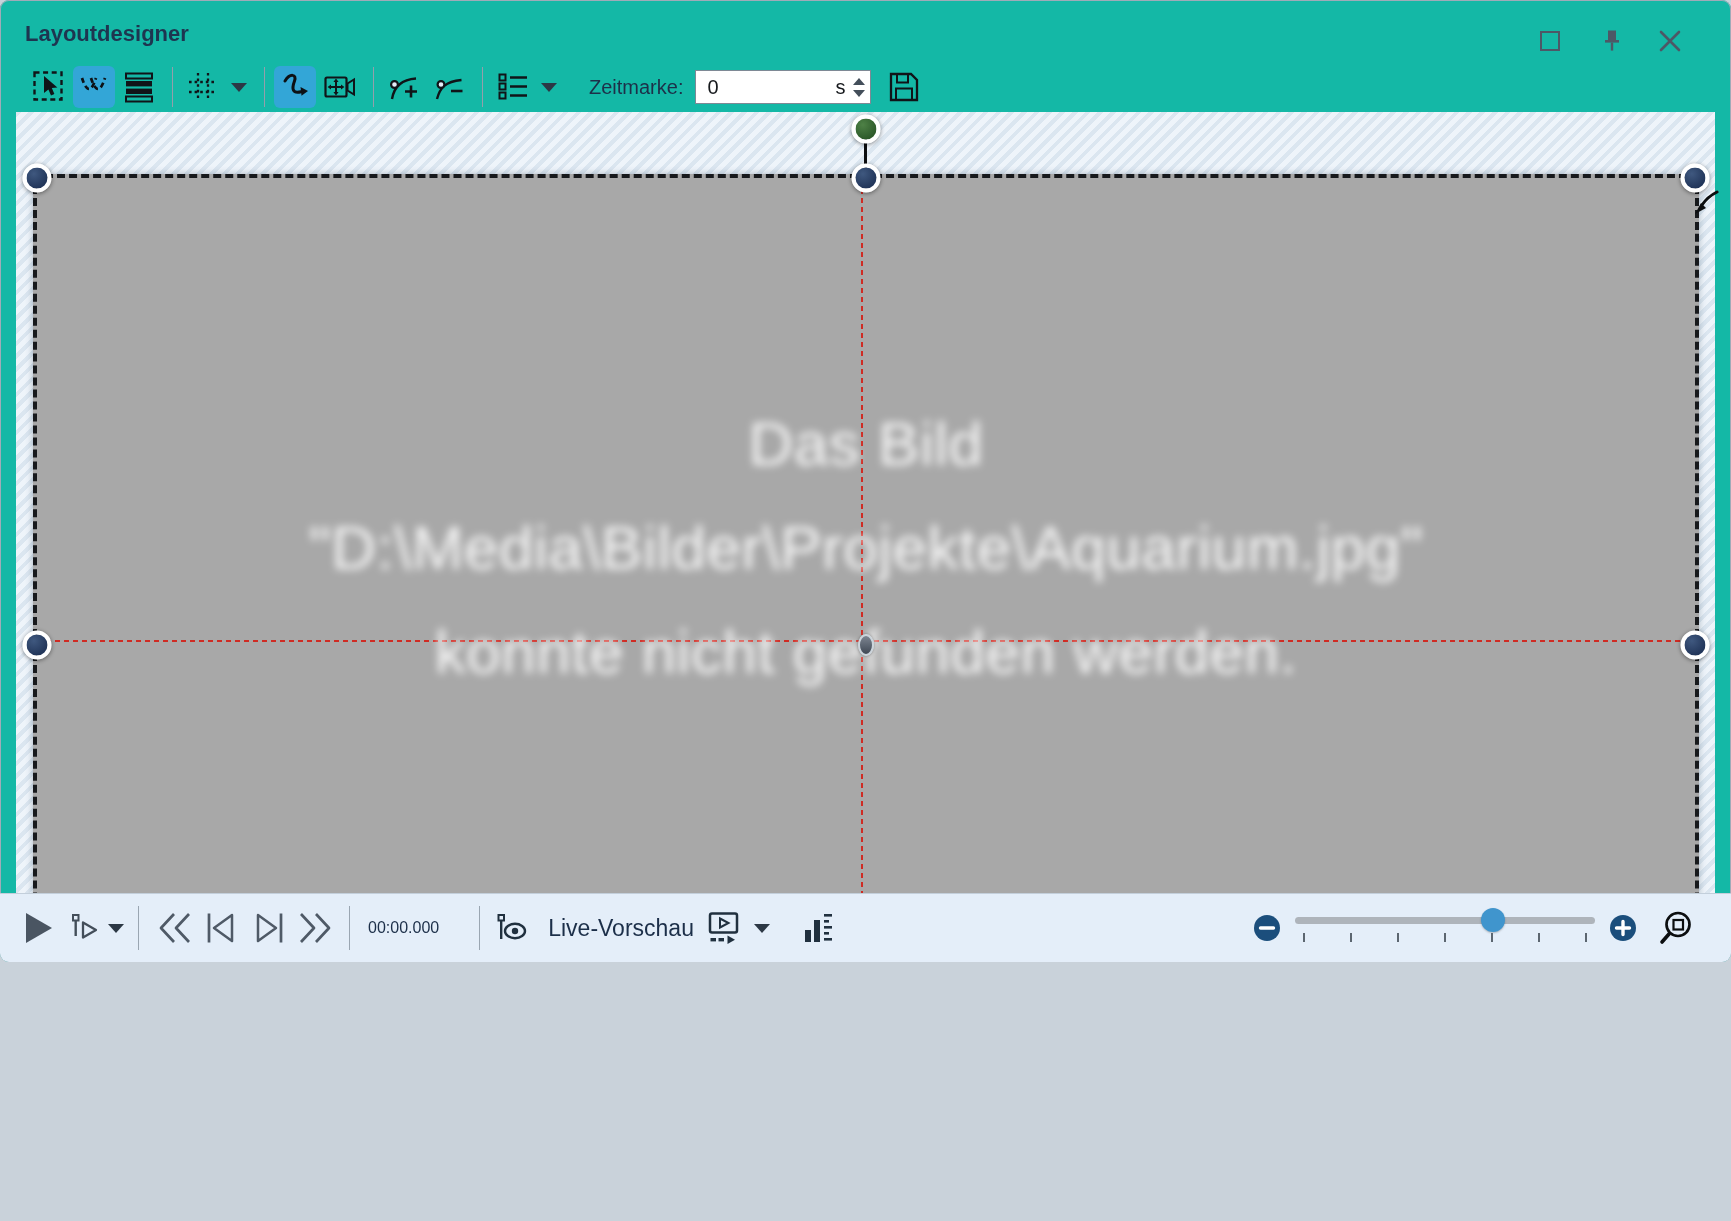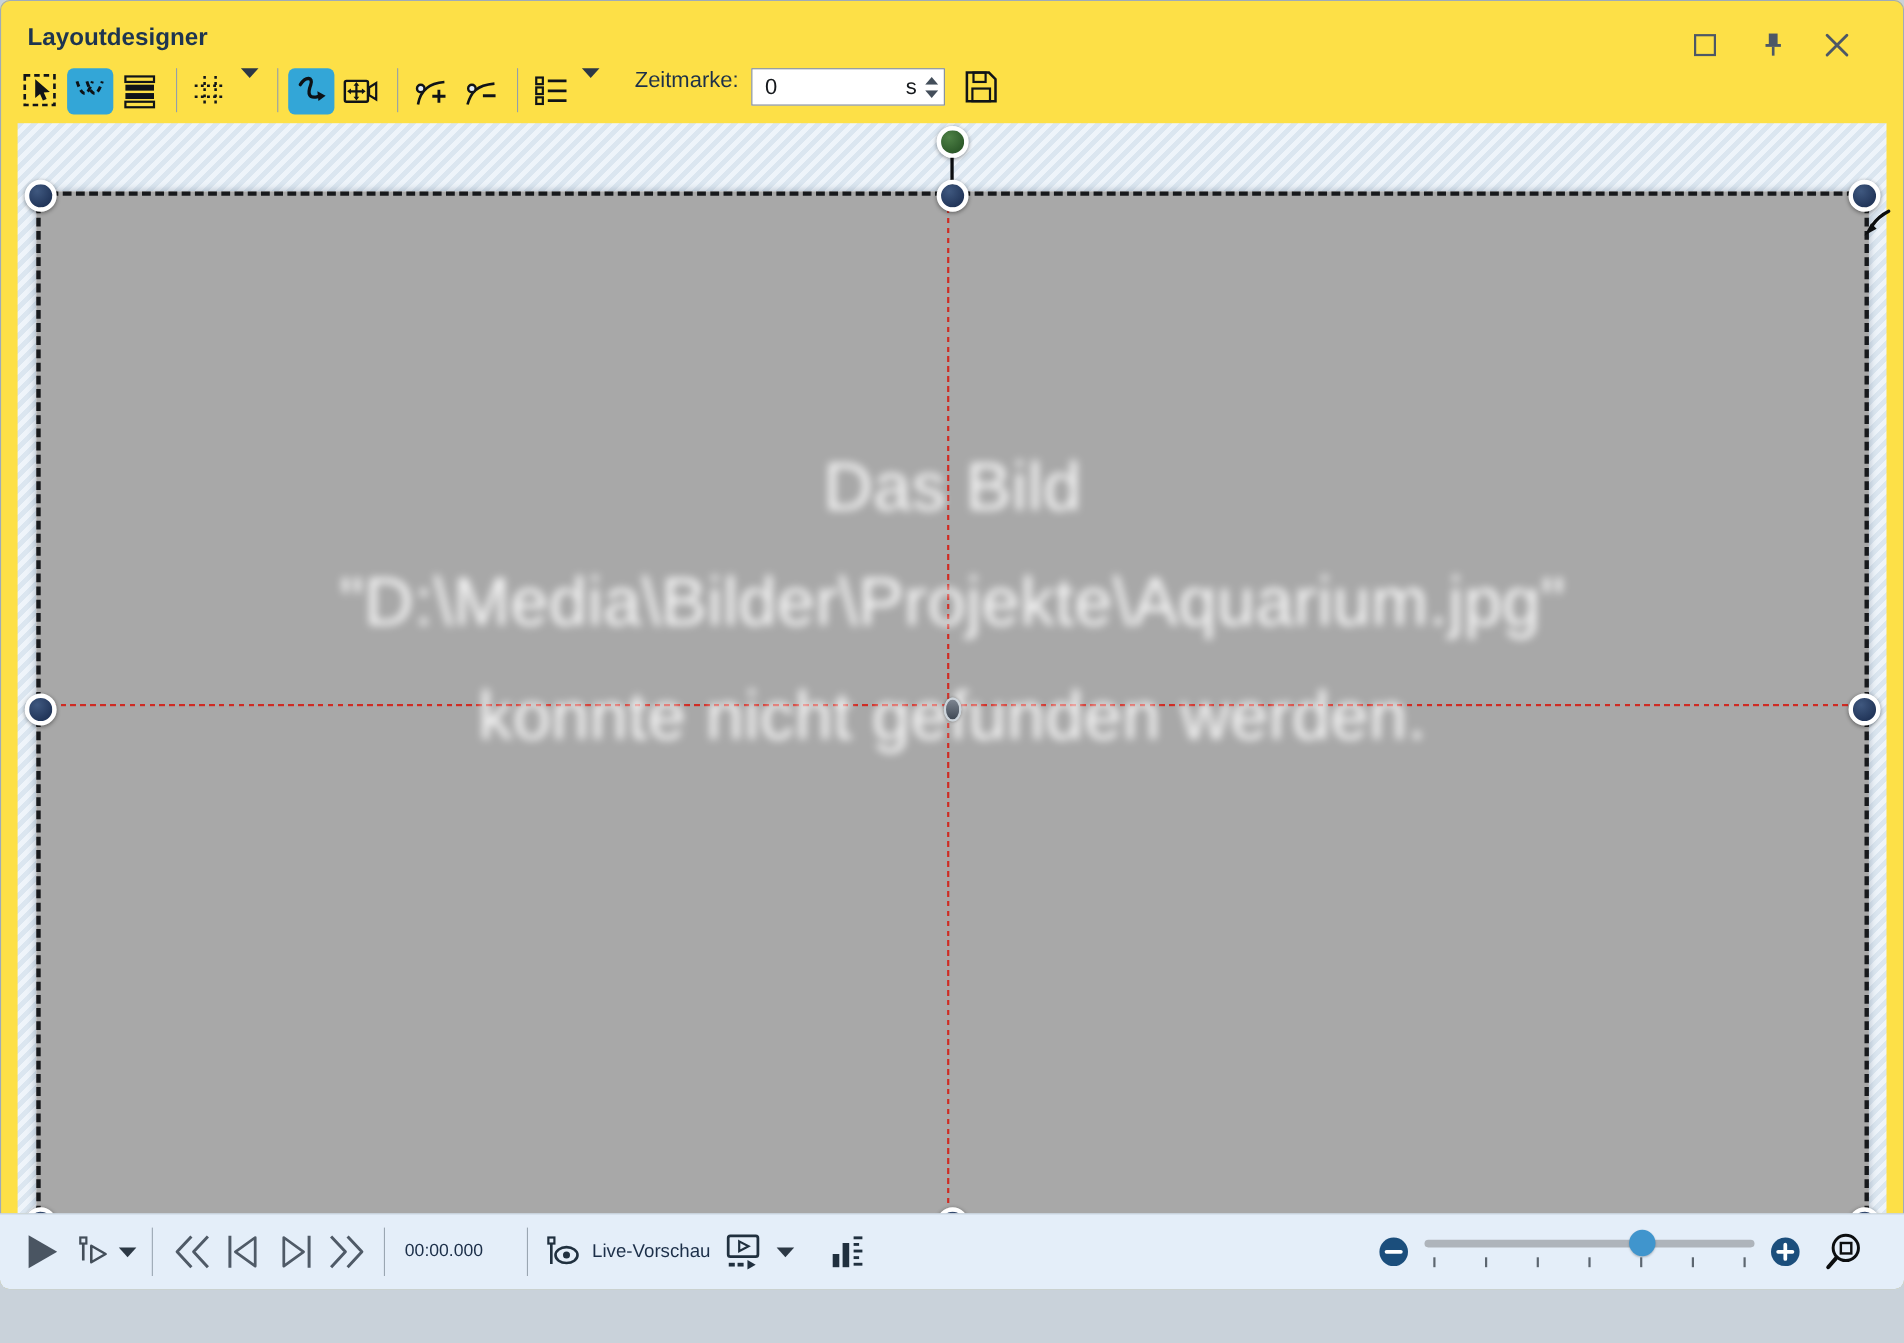--- a/index.html
+++ b/index.html
@@ -1,24 +1,24 @@
 <!DOCTYPE html>
 <html><head>
 <meta charset="utf-8">
 <style>
   html,body{margin:0;padding:0;background:#c9d2da;font-family:"Liberation Sans",sans-serif;}
-  .window{position:relative;width:1731px;height:1172px;background:#fde047;border-radius:9px;
+  .window{position:relative;width:1731px;height:962px;background:#14b8a6;border-radius:9px;
           box-shadow:0 0 0 1px #9fabb8 inset;overflow:hidden;}
   
   .title{position:absolute;left:25px;top:21px;font-size:22px;font-weight:bold;color:#1e3550;}
   .winbtn{position:absolute;top:24px;width:34px;height:34px;display:flex;align-items:center;justify-content:center;cursor:pointer;}
   .btn-max{left:1533px}.btn-pin{left:1595px}.btn-close{left:1653px}
   .sq{width:16px;height:16px;border:2.4px solid #4d5866;}
   
-  .toolbar{position:absolute;left:16px;top:62px;height:50px;display:flex;align-items:flex-start;}
+  .toolbar{position:absolute;left:28px;top:62px;height:50px;display:flex;align-items:center;}
   .tbtn{width:42px;height:42px;display:flex;align-items:center;justify-content:center;border-radius:6px;margin-right:3px;cursor:pointer;}
   .tbtn.active{background:#33a6d7;}
   .tsep{width:1px;height:40px;background:#939fab;margin:0 9px;}
   .dd{width:0;height:0;border-left:8px solid transparent;border-right:8px solid transparent;border-top:9px solid #2c3845;margin:0 8px 0 4px;}
   .zlabel{margin-left:24px;font-size:20px;color:#1d3049;}
   .zfield{margin-left:12px;width:176px;height:34px;background:#fff;border:1px solid #7e8995;display:flex;align-items:center;padding:0 5px 0 9px;box-sizing:border-box;}
   .zfield input{flex:1;min-width:0;border:0;outline:none;font-size:20px;color:#15181c;font-family:"Liberation Sans",sans-serif;background:transparent;}
   .zunit{font-size:20px;color:#15181c;margin:0 8px 0 4px;}
   .spin{display:flex;flex-direction:column;gap:5px;cursor:pointer;}
   .saveic{margin-left:16px;cursor:pointer;display:flex;}
@@ -43,21 +43,21 @@
   .center-pin{position:absolute;left:866px;top:645px;width:12px;height:18px;border-radius:50%;
               background:linear-gradient(#7d8591,#3f4854);border:2px solid #ccd4db;
               transform:translate(-50%,-50%);box-shadow:0 0 3px rgba(0,0,0,.4);cursor:pointer;}
   .brush{position:absolute;left:1693px;top:190px;}
   
   .transport{position:absolute;left:0;right:0;bottom:0;height:69px;background:#e4eef9;border-top:1px solid #c3cfdb;
              display:flex;align-items:center;padding-left:24px;box-sizing:border-box;}
   .titem{display:flex;align-items:center;cursor:pointer;}
   .bsep{width:1px;height:44px;background:#9aa6b2;}
   .tstamp{margin-left:18px;font-size:16px;color:#1c2f49;}
-  .livelabel{margin-left:10px;font-size:17px;color:#1c2f49;}
+  .livelabel{margin-left:20px;font-size:23px;color:#1c2f49;}
   .zoomgrp{margin-left:auto;display:flex;align-items:center;padding-right:36px;}
   .slider{position:relative;width:300px;height:42px;margin:0 14px;}
   .track{position:absolute;top:10px;left:0;right:0;height:7px;border-radius:4px;background:#aeb4bb;cursor:pointer;}
   .thumb{position:absolute;top:13px;width:24px;height:24px;border-radius:50%;background:#4095cd;
          transform:translate(-50%,-50%);cursor:grab;box-shadow:0 1px 2px rgba(0,0,0,.25);}
   .ticks{position:absolute;top:26px;left:8px;right:8px;display:flex;justify-content:space-between;}
   .tick{width:2px;height:9px;background:#5c6670;}
   svg{display:block;}
 </style>
 </head>

